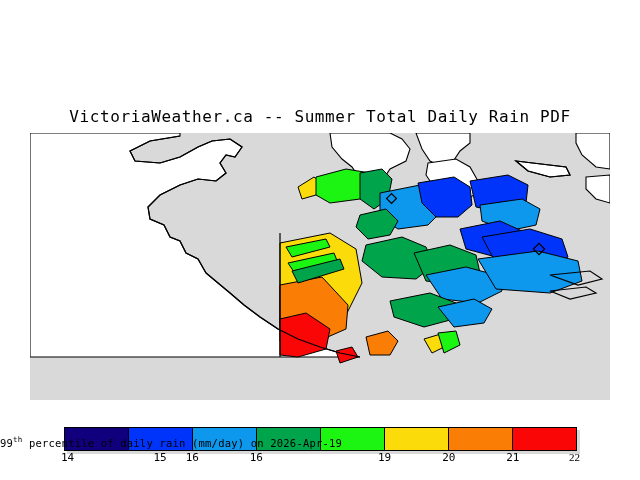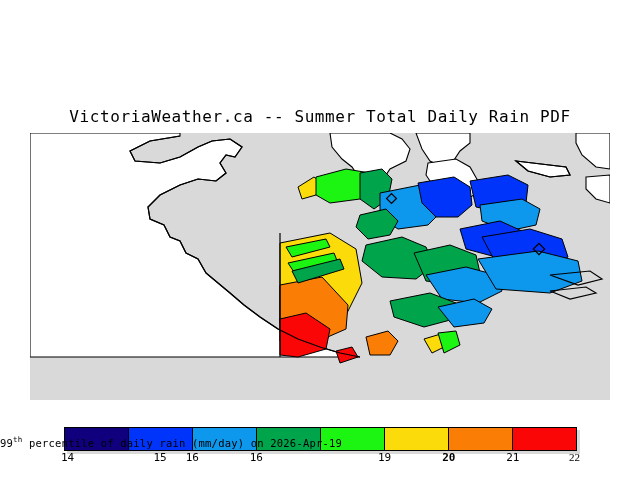--- a/index.html
+++ b/index.html
@@ -156,20 +156,20 @@
     </div>
 </div>
 
 <div class="ticks" id="cbar-ticks">
     <span class="tick" style="transform: translateX(0px); left: 61px;">14</span>
     <span class="tick" style="left: 128px; margin-left: 32px;">15</span>
     <span class="tick" style="left: 192.25px; text-align: center;">16</span>
     <span class="tick" style="left: 256.375px;">16</span>
     <span class="tick" style="left: 320.5px; margin-top: 36px;">18</span>
     <span class="tick" style="left: 384.625px;">19</span>
-    <span class="tick" style="left: 448.75px; font-weight: bold;">20</span>
+    <span class="tick" style="left: 448.75px;">20</span>
     <span class="tick" style="left: 512.875px; text-align: center;">21</span>
     <span class="tick" style="transform: translateX(-100%); left: 580px; font-family: Liberation Serif, serif;">22</span>
   </div>
 
 <div class="cbar-caption">
   <span>99</span><sup>th</sup><span> percentile of daily rain (mm/day) on 2026-Apr-19</span>
 </div>
 
 </body></html>

